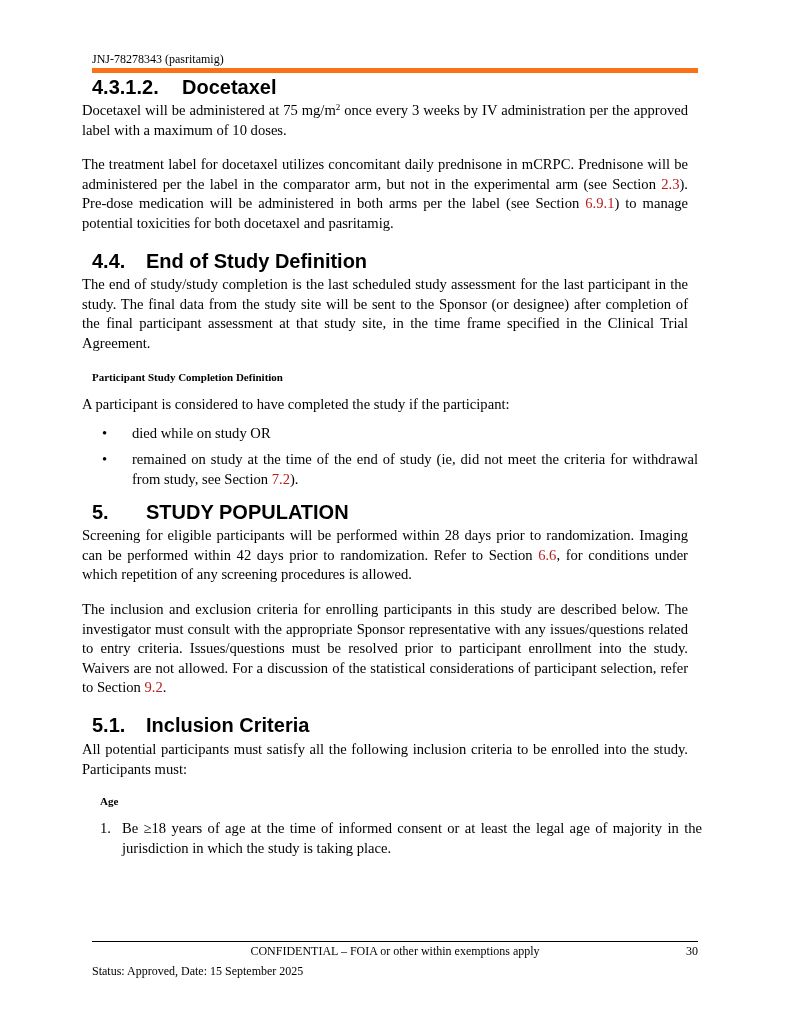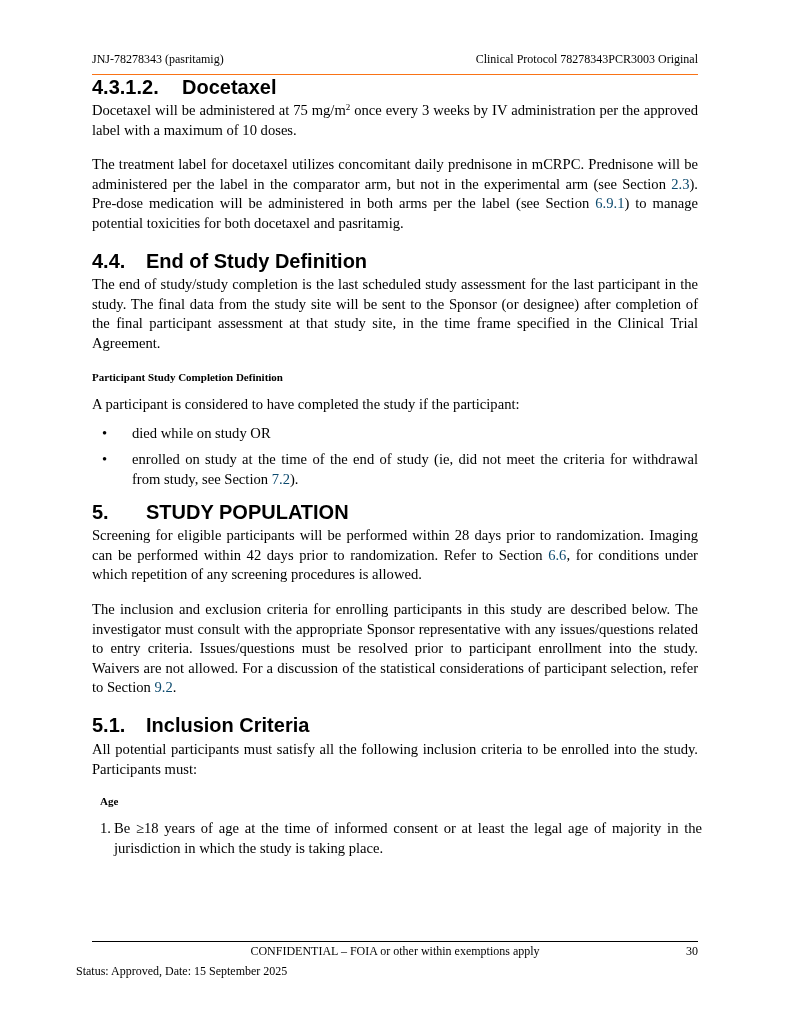--- a/index.html
+++ b/index.html
@@ -1,44 +1,43 @@
 <!DOCTYPE html>
 <html><head>
 <meta charset="utf-8">
 <style>
   html, body { margin: 0; padding: 0; background: #ffffff; }
   body { width: 790px; height: 1024px; position: relative; overflow: hidden;
          font-family: "Liberation Serif", serif; color: #000; }
   .hdr { position: absolute; top: 52px; left: 92px; width: 606px; font-size: 12px;
-         border-bottom: 1px solid #f97316; padding-bottom: 7px; display: flex; justify-content: space-between; }
+         border-bottom: 5px solid #f97316; padding-bottom: 1px; display: flex; justify-content: space-between; }
   .h { font-family: "Liberation Sans", sans-serif; font-weight: bold; font-size: 20px; position: absolute; left: 92px; }
   .h .num { display: inline-block; }
-  .p { position: absolute; left: 92px; width: 606px; font-size: 14.6px; line-height: 19.6px; text-align: justify; }
+  .p { position: absolute; left: 82px; width: 606px; font-size: 14.6px; line-height: 19.6px; text-align: justify; }
   .p.last-left { text-align-last: left; }
-  .lnk { color: #0c4a6e; }
+  .lnk { color: #b91c1c; }
   .sub { position: absolute; left: 92px; font-size: 11px; font-weight: bold; font-family: Liberation Serif, serif; }
   .bullet { position: absolute; left: 92px; width: 606px; font-size: 14.6px; line-height: 19.6px; }
   .bullet .dot { position: absolute; left: 10px; top: 0; }
   .bullet .txt { margin-left: 40px; display: block; text-align: justify; text-align-last: left; }
   .item { position: absolute; left: 100px; width: 602px; font-size: 14.6px; line-height: 19.6px; }
   .item .n { position: absolute; left: 0; top: 0; }
-  .item .txt { margin-left: 14px; display: block; text-align: justify; text-align-last: left; }
+  .item .txt { margin-left: 22px; display: block; text-align: justify; text-align-last: left; }
   .ftr-line { position: absolute; left: 92px; top: 941px; width: 606px; border-top: 1px solid #000; }
   .ftr { position: absolute; top: 944px; left: 92px; width: 606px; font-size: 12px; }
   .ftr .conf { position: absolute; left: 0; width: 606px; text-align: center; }
   .ftr .pg { position: absolute; right: 0; }
-  .status { position: absolute; top: 964px; left: 76px; font-size: 12px; }
+  .status { position: absolute; top: 964px; left: 92px; font-size: 12px; }
   sup { font-size: 9px; vertical-align: 5px; line-height: 0; }
 </style>
 </head>
 <body>
 
 <div class="hdr">
   <span>JNJ-78278343  (pasritamig)</span>
-  <span>Clinical Protocol 78278343PCR3003 Original</span>
 </div>
 
 <div class="h" style="top:76px;">
   <span class="num" style="width:90px;">4.3.1.2.</span><span>Docetaxel</span>
 </div>
 <div class="p last-left" style="top:101px;">
   <span>Docetaxel will be administered at 75 mg/m</span><sup>2</sup><span> once every 3 weeks by IV administration per the approved label with a maximum of 10 doses.</span>
 </div>
 <div class="p last-left" style="top:155px;">
   <span>The treatment label for docetaxel utilizes concomitant daily prednisone in mCRPC. Prednisone will be administered per the label in the comparator arm, but not in the experimental arm (see Section </span><a class="lnk">2.3</a><span>). Pre-dose medication will be administered in both arms per the label (see Section </span><a class="lnk">6.9.1</a><span>) to manage potential toxicities for both docetaxel and pasritamig.</span>
@@ -53,21 +52,21 @@
 <div class="sub" style="top:371px;">Participant Study Completion Definition</div>
 <div class="p last-left" style="top:395px;">
   <span>A participant is considered to have completed the study if the participant:</span>
 </div>
 <div class="bullet" style="top:424px;">
   <span class="dot">•</span>
   <span class="txt">died while on study OR</span>
 </div>
 <div class="bullet" style="top:450px;">
   <span class="dot">•</span>
-  <span class="txt"><span>enrolled on study at the time of the end of study (ie, did not meet the criteria for withdrawal from study, see Section </span><a class="lnk">7.2</a><span>).</span></span>
+  <span class="txt"><span>remained on study at the time of the end of study (ie, did not meet the criteria for withdrawal from study, see Section </span><a class="lnk">7.2</a><span>).</span></span>
 </div>
 
 <div class="h" style="top:501px;">
   <span class="num" style="width:54px;">5.</span><span>STUDY POPULATION</span>
 </div>
 <div class="p last-left" style="top:526px;">
   <span>Screening for eligible participants will be performed within 28 days prior to randomization. Imaging can be performed within 42 days prior to randomization. Refer to Section </span><a class="lnk">6.6</a><span>, for conditions under which repetition of any screening procedures is allowed.</span>
 </div>
 <div class="p last-left" style="top:600px;">
   <span>The inclusion and exclusion criteria for enrolling participants in this study are described below. The investigator must consult with the appropriate Sponsor representative with any issues/questions related to entry criteria. Issues/questions must be resolved prior to participant enrollment into the study. Waivers are not allowed. For a discussion of the statistical considerations of participant selection, refer to Section </span><a class="lnk">9.2</a><span>.</span>

